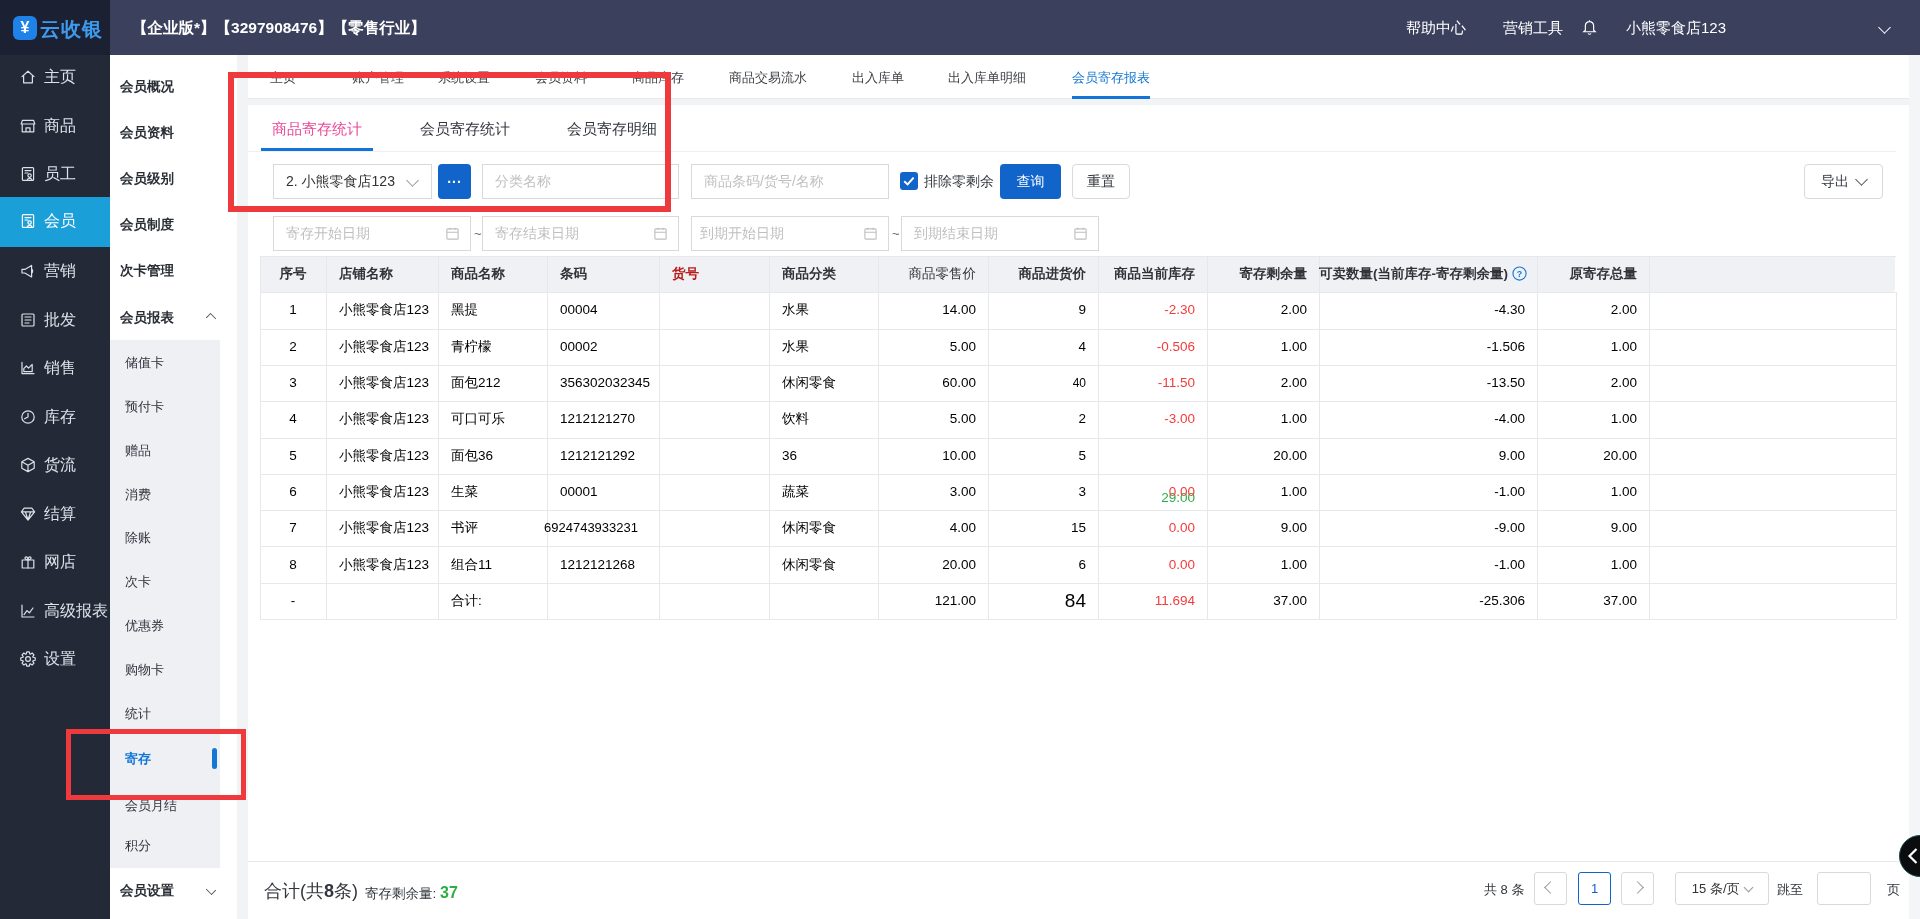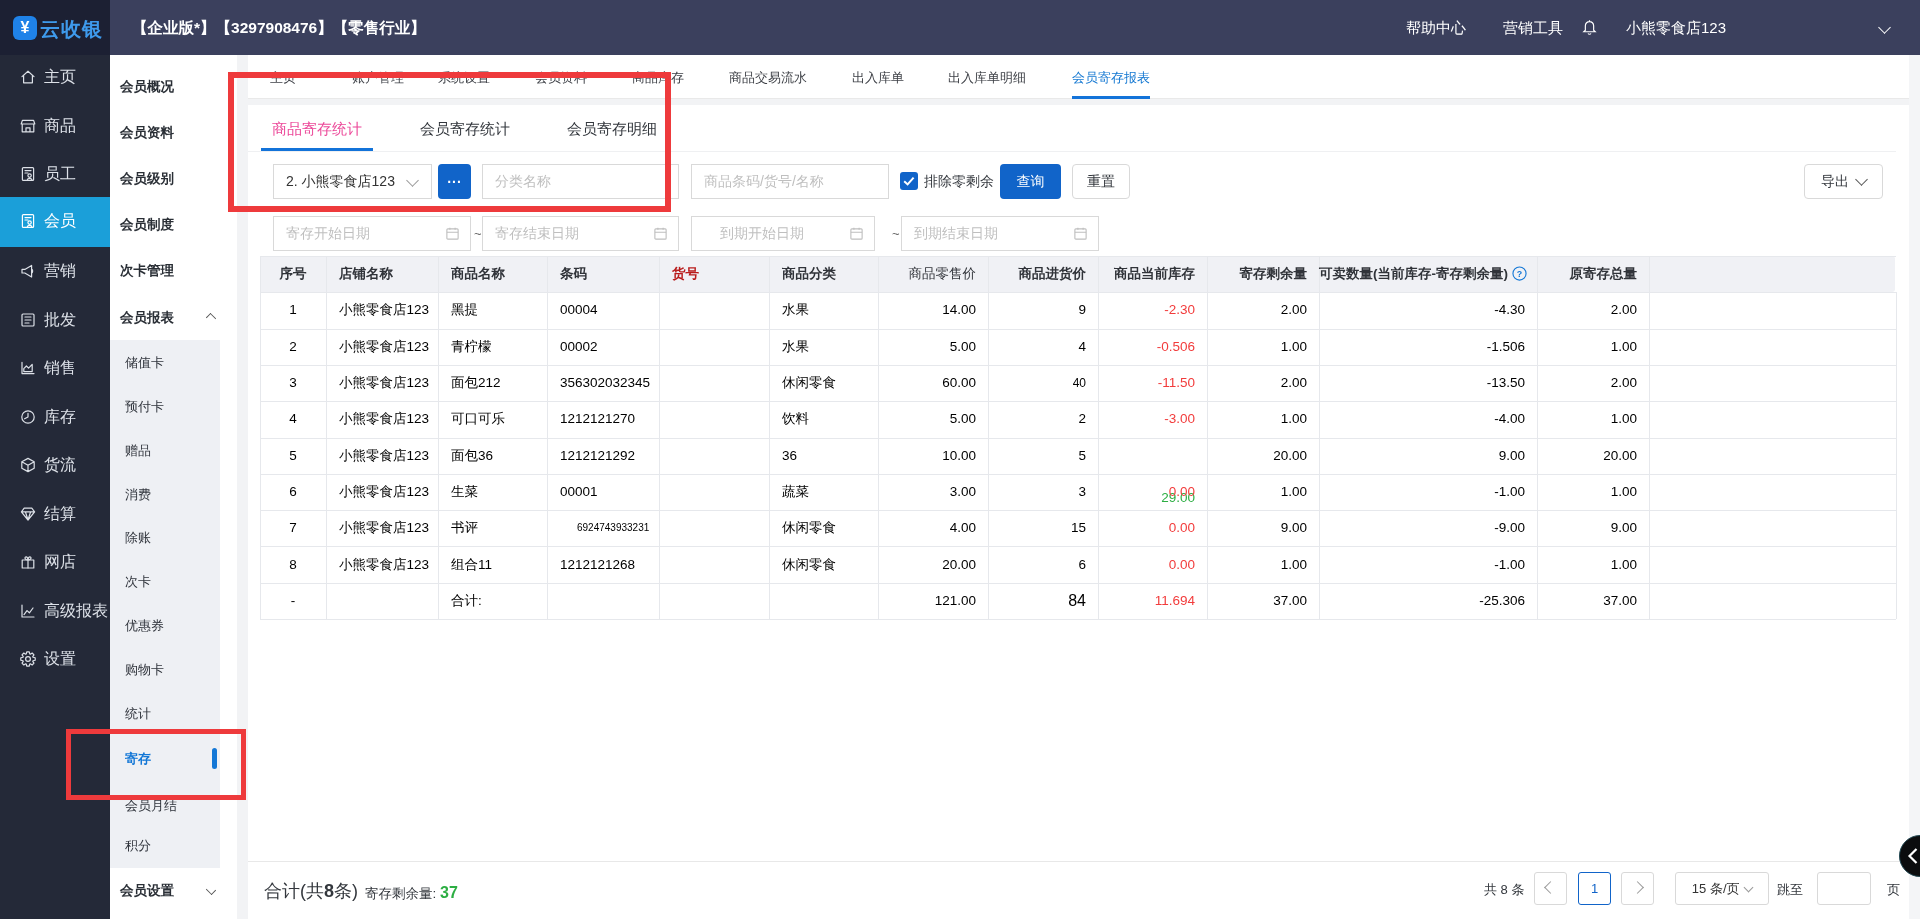--- a/index.html
+++ b/index.html
@@ -207,21 +207,21 @@
 <div class="btn plain" style="left:824px;top:59px;width:58px;">重置</div>
 <div class="btn plain" style="left:1556px;top:59px;width:79px;">导出 <span class="chev" style="margin-left:4px;margin-bottom:2px;border-color:#555;"></span></div>
 <div class="inp ph" style="left:25px;top:111px;width:198px;padding-left:12px;">寄存开始日期<span style="position:absolute;right:10px;top:9px;line-height:0;"><svg width="15" height="15" viewBox="0 0 16 16" fill="none" stroke="#bfbfbf" stroke-width="1.2">
             <rect x="2" y="3" width="12" height="11" rx="1"></rect>
             <path d="M2 6.6 H14 M5.2 1.8 V4 M10.8 1.8 V4"></path>
           </svg></span></div>
 <div class="inp ph" style="left:234px;top:111px;width:197px;padding-left:12px;">寄存结束日期<span style="position:absolute;right:10px;top:9px;line-height:0;"><svg width="15" height="15" viewBox="0 0 16 16" fill="none" stroke="#bfbfbf" stroke-width="1.2">
             <rect x="2" y="3" width="12" height="11" rx="1"></rect>
             <path d="M2 6.6 H14 M5.2 1.8 V4 M10.8 1.8 V4"></path>
           </svg></span></div>
-<div class="inp ph" style="left:443px;top:111px;width:184px;padding-left:28px;">到期开始日期<span style="position:absolute;right:10px;top:9px;line-height:0;"><svg width="15" height="15" viewBox="0 0 16 16" fill="none" stroke="#bfbfbf" stroke-width="1.2">
+<div class="inp ph" style="left:443px;top:111px;width:198px;padding-left:8px;">到期开始日期<span style="position:absolute;right:10px;top:9px;line-height:0;"><svg width="15" height="15" viewBox="0 0 16 16" fill="none" stroke="#bfbfbf" stroke-width="1.2">
             <rect x="2" y="3" width="12" height="11" rx="1"></rect>
             <path d="M2 6.6 H14 M5.2 1.8 V4 M10.8 1.8 V4"></path>
           </svg></span></div>
 <div class="inp ph" style="left:653px;top:111px;width:198px;padding-left:12px;">到期结束日期<span style="position:absolute;right:10px;top:9px;line-height:0;"><svg width="15" height="15" viewBox="0 0 16 16" fill="none" stroke="#bfbfbf" stroke-width="1.2">
             <rect x="2" y="3" width="12" height="11" rx="1"></rect>
             <path d="M2 6.6 H14 M5.2 1.8 V4 M10.8 1.8 V4"></path>
           </svg></span></div>
 <div style="position:absolute;left:226px;top:111px;width:8px;height:35px;line-height:35px;color:#666;font-size:13px;">~</div>
 <div style="position:absolute;left:644px;top:111px;width:8px;height:35px;line-height:35px;color:#666;font-size:13px;">~</div>
 <div style="position:absolute;left:12px;top:151px;width:1635px;height:36px;background:#f0f1f5;border-radius:0 3px 3px 0;"></div>
@@ -327,21 +327,21 @@
       <div style="position:absolute;top:377.9px;height:18px;line-height:18px;font-size:13.5px;white-space:nowrap;left:534px;">蔬菜</div>
       <div style="position:absolute;top:377.9px;height:18px;line-height:18px;font-size:13.5px;white-space:nowrap;left:630px;width:98px;text-align:right;">3.00</div>
       <div style="position:absolute;top:377.9px;height:18px;line-height:18px;font-size:13.5px;white-space:nowrap;left:740px;width:98px;text-align:right;">3</div>
       <div style="position:absolute;top:377.9px;height:18px;line-height:18px;font-size:13.5px;white-space:nowrap;left:850px;width:97px;text-align:right;"><span class="red">0.00</span></div>
       <div style="position:absolute;top:377.9px;height:18px;line-height:18px;font-size:13.5px;white-space:nowrap;left:959px;width:100px;text-align:right;">1.00</div>
       <div style="position:absolute;top:377.9px;height:18px;line-height:18px;font-size:13.5px;white-space:nowrap;left:1071px;width:206px;text-align:right;">-1.00</div>
       <div style="position:absolute;top:377.9px;height:18px;line-height:18px;font-size:13.5px;white-space:nowrap;left:1289px;width:100px;text-align:right;">1.00</div>
       <div style="position:absolute;top:414.2px;height:18px;line-height:18px;font-size:13.5px;white-space:nowrap;left:12px;width:66px;text-align:center;">7</div>
       <div style="position:absolute;top:414.2px;height:18px;line-height:18px;font-size:13.5px;white-space:nowrap;left:91px;">小熊零食店123</div>
       <div style="position:absolute;top:414.2px;height:18px;line-height:18px;font-size:13.5px;white-space:nowrap;left:203px;">书评</div>
-      <div style="position:absolute;top:414.2px;height:18px;line-height:18px;font-size:10px;white-space:nowrap;left:329px;">6924743933231</div>
+      <div style="position:absolute;top:414.2px;height:18px;line-height:18px;font-size:13px;white-space:nowrap;left:296px;">6924743933231</div>
       <div style="position:absolute;top:414.2px;height:18px;line-height:18px;font-size:13.5px;white-space:nowrap;left:534px;">休闲零食</div>
       <div style="position:absolute;top:414.2px;height:18px;line-height:18px;font-size:13.5px;white-space:nowrap;left:630px;width:98px;text-align:right;">4.00</div>
       <div style="position:absolute;top:414.2px;height:18px;line-height:18px;font-size:13.5px;white-space:nowrap;left:740px;width:98px;text-align:right;">15</div>
       <div style="position:absolute;top:414.2px;height:18px;line-height:18px;font-size:13.5px;white-space:nowrap;left:850px;width:97px;text-align:right;"><span class="red">0.00</span></div>
       <div style="position:absolute;top:414.2px;height:18px;line-height:18px;font-size:13.5px;white-space:nowrap;left:959px;width:100px;text-align:right;">9.00</div>
       <div style="position:absolute;top:414.2px;height:18px;line-height:18px;font-size:13.5px;white-space:nowrap;left:1071px;width:206px;text-align:right;">-9.00</div>
       <div style="position:absolute;top:414.2px;height:18px;line-height:18px;font-size:13.5px;white-space:nowrap;left:1289px;width:100px;text-align:right;">9.00</div>
       <div style="position:absolute;top:450.5px;height:18px;line-height:18px;font-size:13.5px;white-space:nowrap;left:12px;width:66px;text-align:center;">8</div>
       <div style="position:absolute;top:450.5px;height:18px;line-height:18px;font-size:13.5px;white-space:nowrap;left:91px;">小熊零食店123</div>
       <div style="position:absolute;top:450.5px;height:18px;line-height:18px;font-size:13.5px;white-space:nowrap;left:203px;">组合11</div>
@@ -349,21 +349,21 @@
       <div style="position:absolute;top:450.5px;height:18px;line-height:18px;font-size:13.5px;white-space:nowrap;left:534px;">休闲零食</div>
       <div style="position:absolute;top:450.5px;height:18px;line-height:18px;font-size:13.5px;white-space:nowrap;left:630px;width:98px;text-align:right;">20.00</div>
       <div style="position:absolute;top:450.5px;height:18px;line-height:18px;font-size:13.5px;white-space:nowrap;left:740px;width:98px;text-align:right;">6</div>
       <div style="position:absolute;top:450.5px;height:18px;line-height:18px;font-size:13.5px;white-space:nowrap;left:850px;width:97px;text-align:right;"><span class="red">0.00</span></div>
       <div style="position:absolute;top:450.5px;height:18px;line-height:18px;font-size:13.5px;white-space:nowrap;left:959px;width:100px;text-align:right;">1.00</div>
       <div style="position:absolute;top:450.5px;height:18px;line-height:18px;font-size:13.5px;white-space:nowrap;left:1071px;width:206px;text-align:right;">-1.00</div>
       <div style="position:absolute;top:450.5px;height:18px;line-height:18px;font-size:13.5px;white-space:nowrap;left:1289px;width:100px;text-align:right;">1.00</div>
       <div style="position:absolute;top:486.8px;height:18px;line-height:18px;font-size:13.5px;white-space:nowrap;left:12px;width:66px;text-align:center;">-</div>
       <div style="position:absolute;top:486.8px;height:18px;line-height:18px;font-size:13.5px;white-space:nowrap;left:203px;">合计:</div>
       <div style="position:absolute;top:486.8px;height:18px;line-height:18px;font-size:13.5px;white-space:nowrap;left:630px;width:98px;text-align:right;">121.00</div>
-      <div style="position:absolute;top:486.8px;height:18px;line-height:18px;font-size:16px;white-space:nowrap;left:740px;width:98px;text-align:right;">84</div>
+      <div style="position:absolute;top:486.8px;height:18px;line-height:18px;font-size:19px;white-space:nowrap;left:740px;width:98px;text-align:right;">84</div>
       <div style="position:absolute;top:486.8px;height:18px;line-height:18px;font-size:13.5px;white-space:nowrap;left:850px;width:97px;text-align:right;"><span class="red">11.694</span></div>
       <div style="position:absolute;top:486.8px;height:18px;line-height:18px;font-size:13.5px;white-space:nowrap;left:959px;width:100px;text-align:right;">37.00</div>
       <div style="position:absolute;top:486.8px;height:18px;line-height:18px;font-size:13.5px;white-space:nowrap;left:1071px;width:206px;text-align:right;">-25.306</div>
       <div style="position:absolute;top:486.8px;height:18px;line-height:18px;font-size:13.5px;white-space:nowrap;left:1289px;width:100px;text-align:right;">37.00</div>
 <div class="foot"></div>
 <div style="position:absolute;left:16px;top:774px;font-size:18px;color:#33373d;">合计(共<b>8</b>条)</div>
 <div style="position:absolute;left:117px;top:779px;font-size:13.5px;color:#33373d;">寄存剩余量: <b style="color:#2dae43;font-size:16px;">37</b></div>
 <div style="position:absolute;left:1236px;top:776px;font-size:13px;color:#33373d;">共 8 条</div>
 <div class="pgbtn" style="left:1286px;top:767px;"><span class="chev" style="transform:rotate(135deg);margin-bottom:1px;"></span></div>
 <div class="pgbtn" style="left:1330px;top:767px;border-color:#1164c9;color:#1164c9;">1</div>

